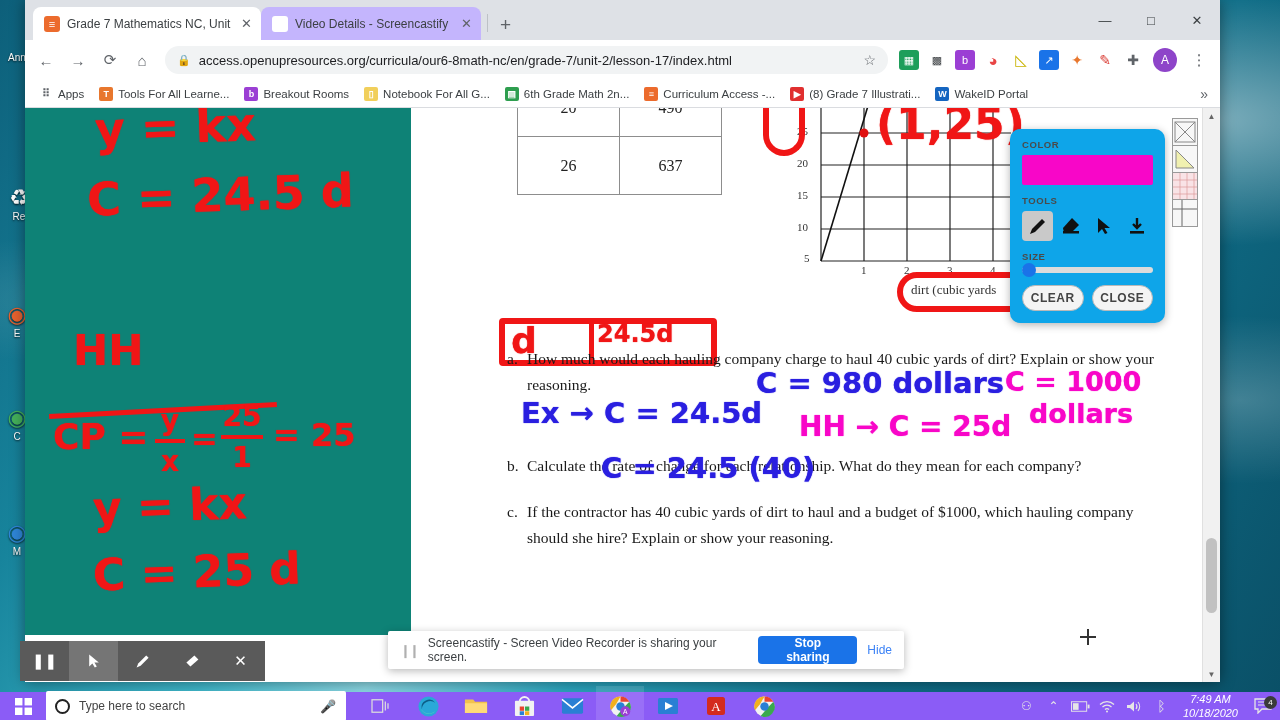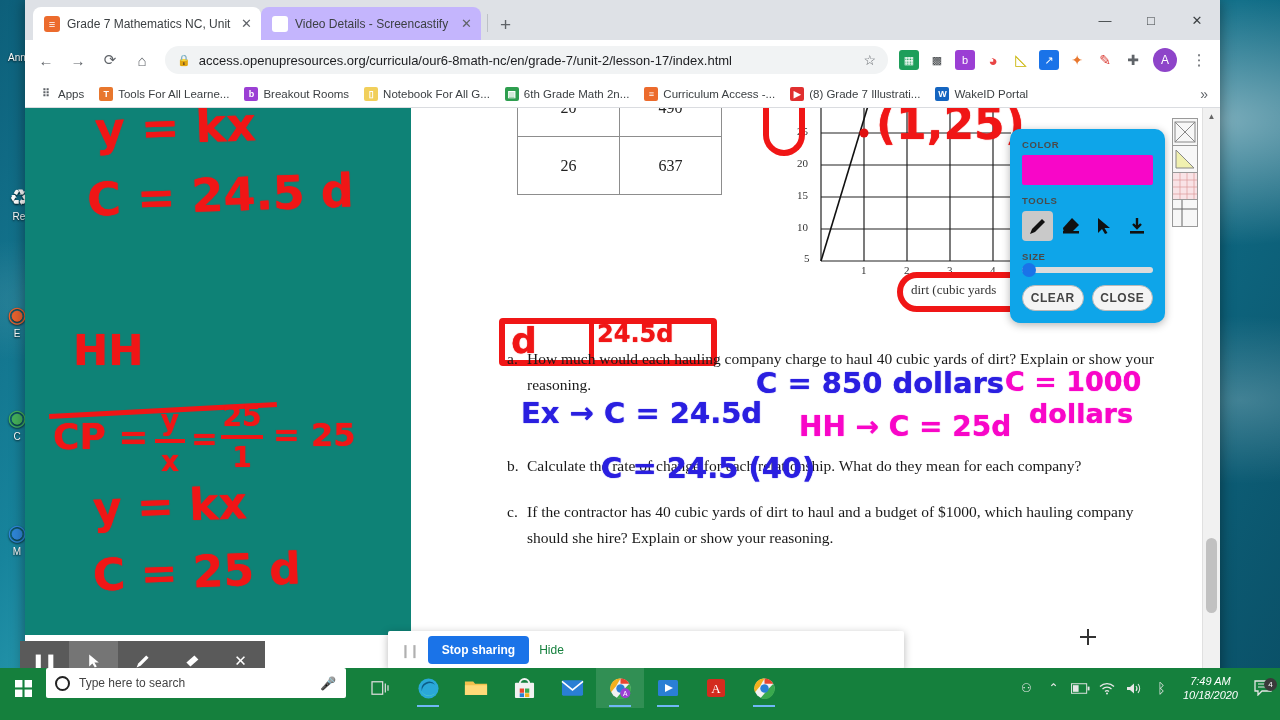--- a/index.html
+++ b/index.html
@@ -196,26 +196,26 @@
     display: flex; align-items: center; padding: 0 12px; gap: 10px;
     font-size: 12px; color: #3c4043; z-index: 40;
   }
   #sharebar .grip { color:#b0b0b0; letter-spacing:-2px; font-size:13px; }
   #sharebar .msg { flex: 1 1 auto; }
   #stopshare {
     background: #1a73e8; color: #fff; border: none; border-radius: 4px;
     height: 28px; padding: 0 14px; font-size: 12px; font-weight: bold; cursor: pointer;
     font-family:"Liberation Sans",sans-serif;
   }
-  #hidebtn { color: #15803d; font-size: 12px; cursor: pointer; }
+  #hidebtn { color: #3b82f6; font-size: 12px; cursor: pointer; }
 
   
   #taskbar {
-    position: absolute; left: 0; bottom: 0; width: 1280px; height: 52px;
-    background: #15803d; display: flex; align-items: flex-start; z-index: 60;
+    position: absolute; left: 0; bottom: 0; width: 1280px; height: 28px;
+    background: #8b5cf6; display: flex; align-items: center; z-index: 60;
   }
   #startbtn { width: 46px; height: 40px; display:flex; align-items:center;
               justify-content:center; cursor:pointer; }
   #searchbox {
     width: 300px; height: 30px; background: #fff; border-radius: 2px;
     display: flex; align-items: center; gap: 9px; padding: 0 9px;
     font-size: 12px; color: #444; cursor: text;
   }
   #searchbox .circ { width:15px; height:15px; border:2px solid #222; border-radius:50%; flex:0 0 15px;}
   #searchbox .st { flex:1 1 auto; }
@@ -431,21 +431,21 @@
           <span>Calculate the rate of change for each relationship. What do they mean for each company?</span>
         </div>
         <div class="q" style="margin-top:20px;">
           <span class="lbl">c.</span>
           <span>If the contractor has 40 cubic yards of dirt to haul and a budget of $1000, which hauling company should she hire? Explain or show your reasoning.</span>
         </div>
       </div>
 
       <div class="hw" style="color:#2a1fe0;text-shadow:0 0 1px #2a1fe0;left:110px;top:288px;font-size:29px;">Ex →  C = 24.5d</div>
       <div class="hw" style="color:#2a1fe0;text-shadow:0 0 1px #2a1fe0;left:190px;top:343px;font-size:29px;">C = 24.5 (40)</div>
-      <div class="hw" style="color:#2a1fe0;text-shadow:0 0 1px #2a1fe0;left:345px;top:258px;font-size:29px;">C = 850 dollars</div>
+      <div class="hw" style="color:#2a1fe0;text-shadow:0 0 1px #2a1fe0;left:345px;top:258px;font-size:29px;">C = 980 dollars</div>
 
       <div class="hw" style="color:#f806c8;text-shadow:0 0 1px #f806c8;left:388px;top:302px;font-size:28px;">HH → C = 25d</div>
       <div class="hw" style="color:#f806c8;text-shadow:0 0 1px #f806c8;left:594px;top:258px;font-size:27px;">C = 1000</div>
       <div class="hw" style="color:#f806c8;text-shadow:0 0 1px #f806c8;left:618px;top:290px;font-size:27px;">dollars</div>
 
       <div id="crosshair"></div>
 
       <div id="rail">
         <div class="ritem">
           <svg width="24" height="26">
@@ -545,20 +545,21 @@
   <div class="sbtn">
     <svg width="16" height="16" viewBox="0 0 20 20">
         <path d="M13 3 L18 8 L8 17 L3 12 Z" fill="#fff"></path>
       </svg>
   </div>
   <div class="sbtn">✕</div>
 </div>
 
 <div id="sharebar">
   <span class="grip">❙❙</span>
+  <span class="msg">Screencastify - Screen Video Recorder is sharing your screen.</span>
   <button id="stopshare">Stop sharing</button>
   <span id="hidebtn">Hide</span>
 </div>
 
 <div id="taskbar">
   <div id="startbtn">
     <svg width="17" height="17" viewBox="0 0 16 16">
       <rect x="0" y="0" width="7" height="7" fill="#fff"></rect>
         <rect x="9" y="0" width="7" height="7" fill="#fff"></rect>
       <rect x="0" y="9" width="7" height="7" fill="#fff"></rect>

